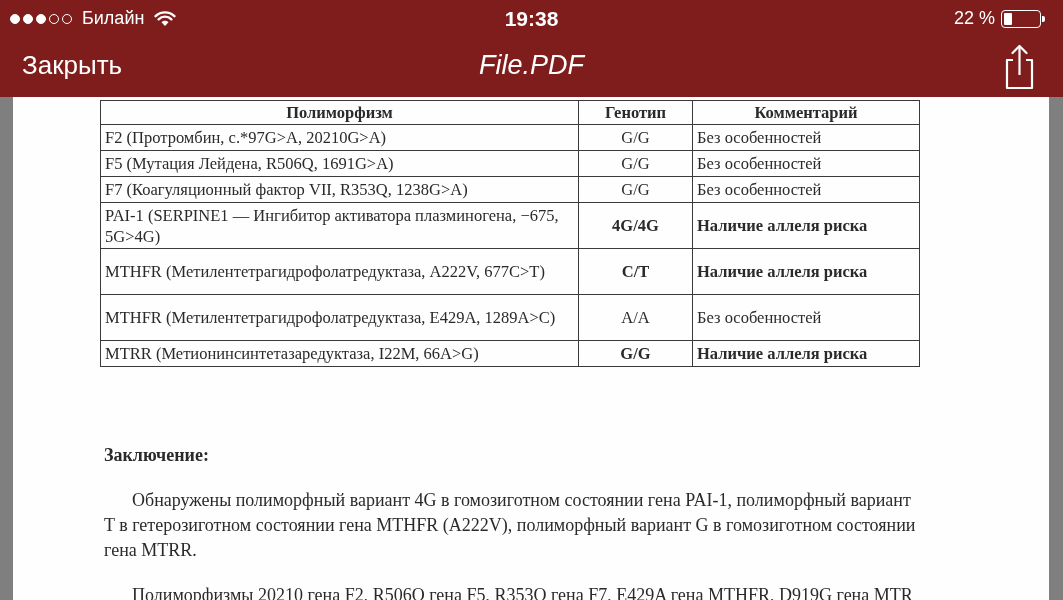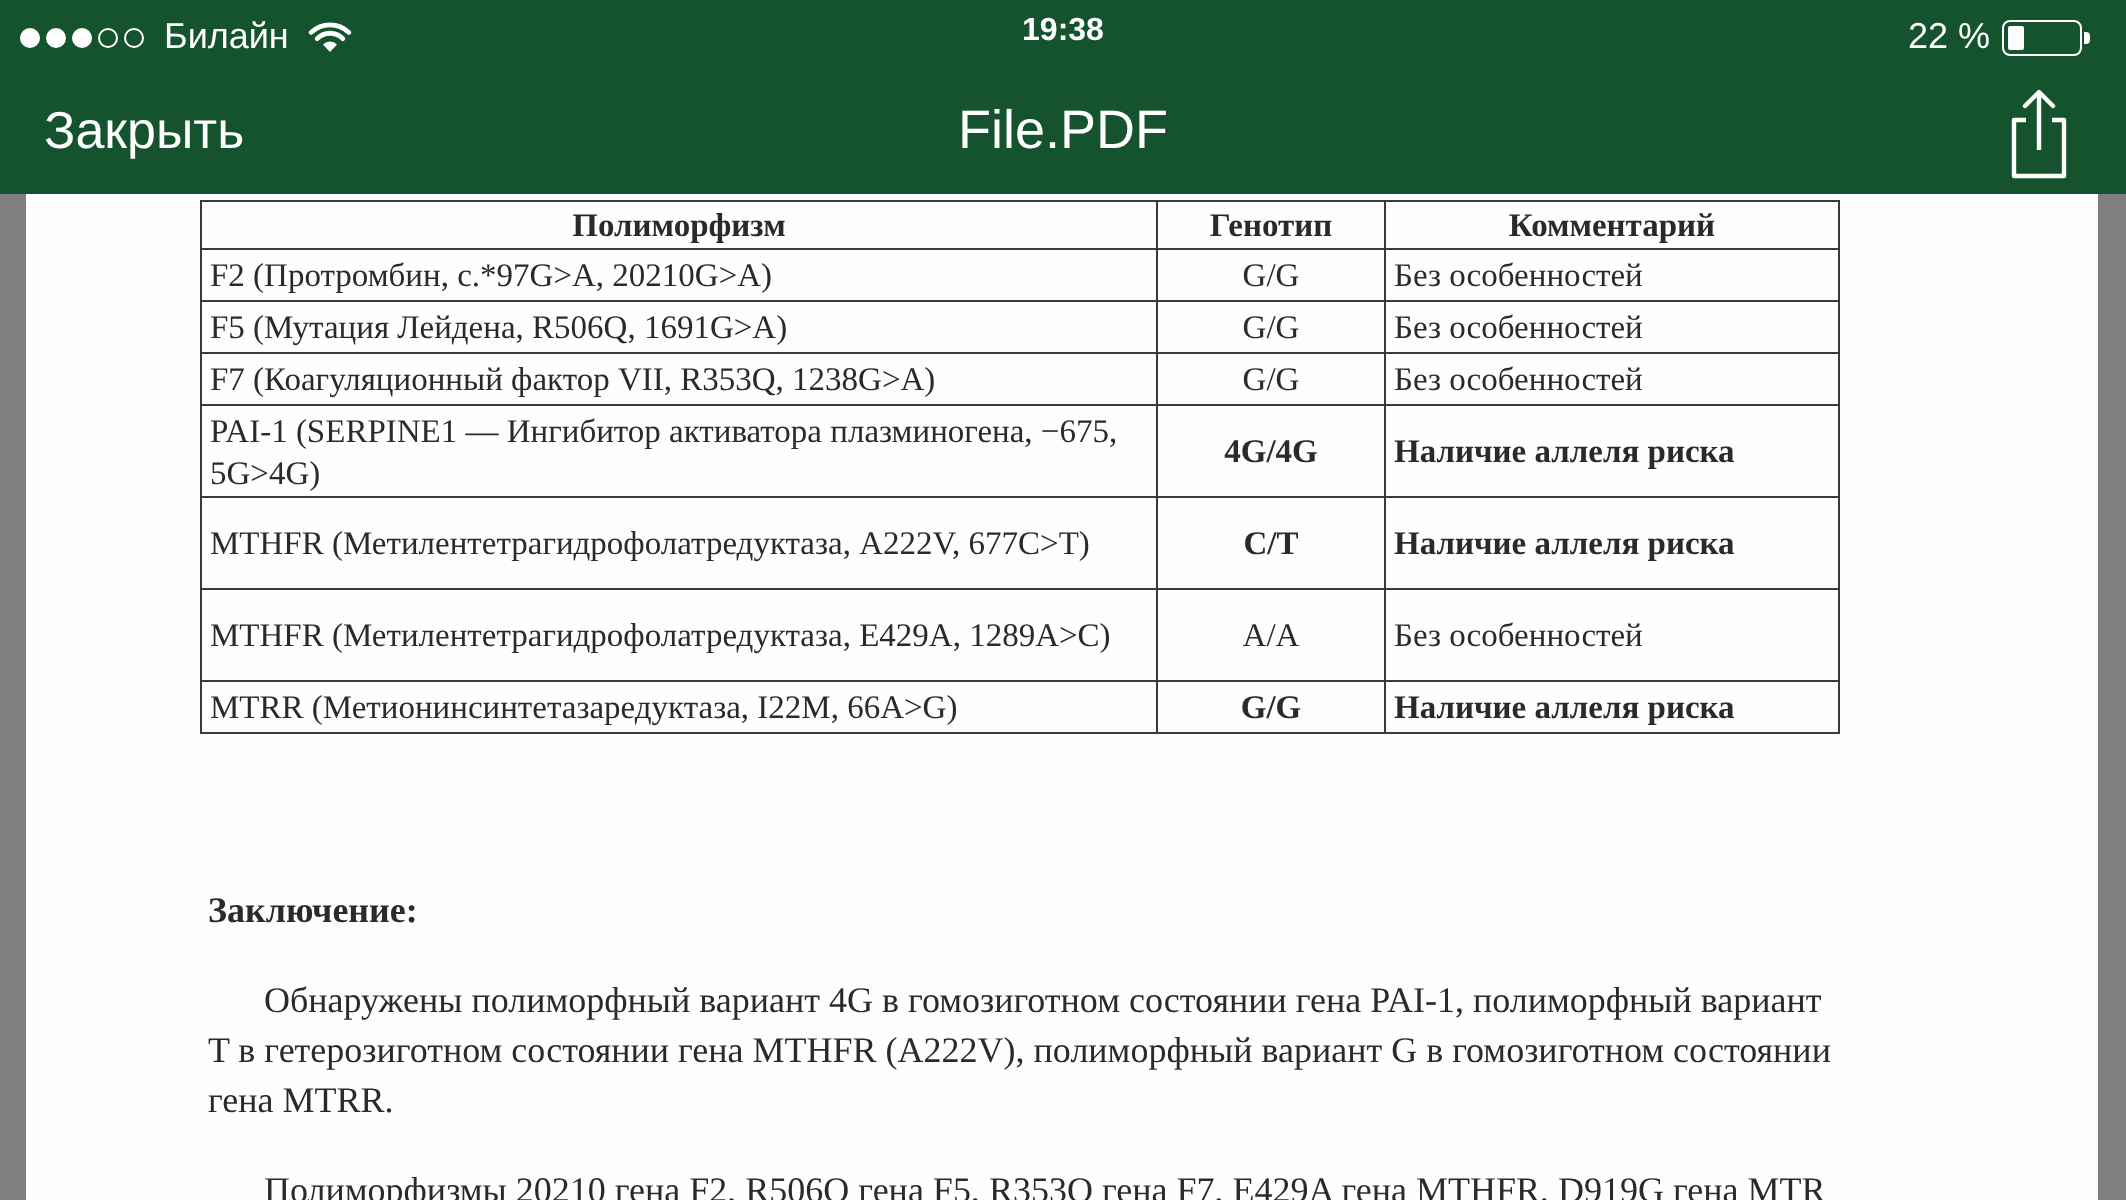--- a/index.html
+++ b/index.html
@@ -1,40 +1,40 @@
 <!DOCTYPE html>
 <html><head>
   <meta charset="utf-8">
   <style>
     * { box-sizing: border-box; margin: 0; padding: 0; }
     html, body { width: 1063px; height: 600px; overflow: hidden; background: #7f7f7f; }
     body { position: relative; font-family: "Liberation Sans", "DejaVu Sans", sans-serif; }
 
     .topbar {
       position: absolute; left: 0; top: 0; width: 1063px; height: 97px;
-      background: #14532d; color: #fff; z-index: 5;
+      background: #7f1d1d; color: #fff; z-index: 5;
     }
     .status {
       position: absolute; left: 0; top: 0; width: 100%; height: 38px;
       font-size: 18px;
     }
     .status .left { position: absolute; left: 10px; top: 8px; display: flex; align-items: center; gap: 4px; }
     .signal { display: flex; gap: 3px; align-items: center; margin-right: 6px; }
     .dot { width: 10px; height: 10px; border-radius: 50%; background: #fff; border: 1.3px solid #fff; }
     .dot.empty { background: transparent; }
     .wifi { margin-left: 6px; width: 22px; height: 16px; }
-    .status .time { position: absolute; left: 0; right: 0; top: 7px; text-align: center; font-weight: bold; font-size: 16px; }
+    .status .time { position: absolute; left: 0; right: 0; top: 7px; text-align: center; font-weight: bold; font-size: 21px; }
     .status .right { position: absolute; right: 22px; top: 8px; display: flex; align-items: center; gap: 6px; }
     .battery { position: relative; width: 40px; height: 18px; border: 1.5px solid #fff; border-radius: 4px; }
     .battery .fill { position: absolute; left: 2px; top: 2px; bottom: 2px; width: 8px; background: #fff; border-radius: 1px; }
     .battery .nub { position: absolute; right: -5px; top: 5px; width: 3px; height: 6px; background: #fff; border-radius: 0 2px 2px 0; }
 
     .navbar { position: absolute; left: 0; top: 38px; width: 100%; height: 59px; }
     .close-btn { position: absolute; left: 22px; top: 12px; font-size: 26px; color: #fff; cursor: pointer; }
-    .nav-title { position: absolute; left: 0; right: 0; top: 12px; text-align: center; font-size: 27px; }
+    .nav-title { position: absolute; left: 0; right: 0; top: 12px; text-align: center; font-size: 27px; font-style: italic; }
     .share-btn { position: absolute; right: 24px; top: 4px; width: 40px; height: 50px; cursor: pointer; }
 
     .page {
       position: absolute; left: 13px; top: 97px; width: 1036px; height: 503px;
       background: #fefefe;
     }
     .doc { font-family: "Liberation Serif", "DejaVu Serif", serif; color: #2a2a2a; }
 
     table.poly {
       position: absolute; left: 87px; top: 3px; width: 820px;

